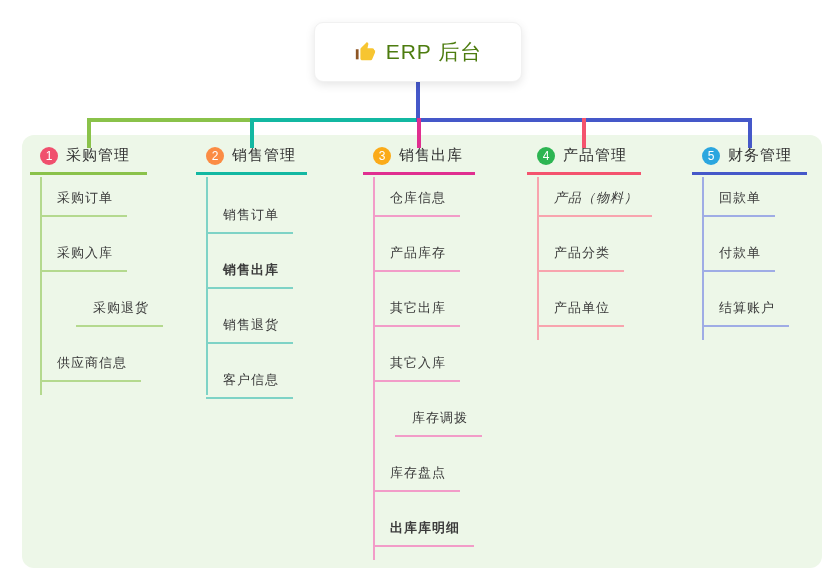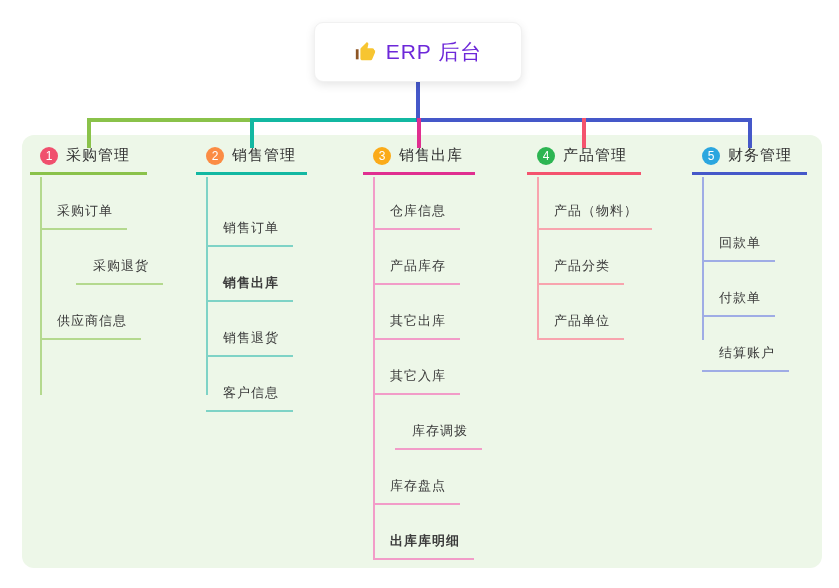--- a/index.html
+++ b/index.html
@@ -11,33 +11,33 @@
     position:absolute;left:22px;top:135px;width:800px;height:433px;
     border-radius:12px;background:#edf7e8;
   }
   #root-card{
     position:absolute;left:314px;top:22px;width:208px;height:60px;
     background:#ffffff;border-radius:9px;border:1px solid #f1f1f1;
     box-shadow:0 3px 10px rgba(0,0,0,.10);
     display:flex;align-items:center;justify-content:center;gap:10px;
     box-sizing:border-box;z-index:3;
   }
-  #root-card .root-label{font-size:21px;color:#6d28d9;font-weight:500;letter-spacing:1px;}
+  #root-card .root-label{font-size:21px;color:#4d7c0f;font-weight:500;letter-spacing:1px;}
   .line{position:absolute;}
   .branch-header{
     position:absolute;top:146px;display:flex;align-items:center;gap:8px;
     padding:0 0 7px 10px;box-sizing:border-box;border-bottom:3px solid #ccc;z-index:2;
   }
   .badge{
     width:18px;height:18px;border-radius:50%;flex:0 0 18px;
     color:#fff;font-size:12px;line-height:18px;text-align:center;font-weight:500;
   }
   .branch-title{font-size:15px;color:#333333;letter-spacing:1px;white-space:nowrap;}
   .children{position:absolute;z-index:2;}
-  .child-row{height:55px;display:flex;align-items:flex-end;}
+  .child-row{height:55px;display:flex;align-items:center;}
   .child-label{
     margin-left:10px;padding:0 14px 8px 17px;border-bottom:2px solid #ccc;
     font-size:13px;color:#3a3a3a;letter-spacing:1px;white-space:nowrap;
   }
   .vline{width:2px;z-index:1;}
   .hline{height:4px;z-index:1;}
   .dropline{width:4px;z-index:1;}
 </style>
 </head>
 <body>
@@ -69,20 +69,23 @@
     </div>
   <div id="branches">
       <div class="branch-header" style="left: 30px; width: 117px; border-bottom-color: rgb(138, 194, 74);">
         <span class="badge" style="background: rgb(240, 80, 110);">1</span>
         <span class="branch-title">采购管理</span>
       </div>
       <div class="line vline" style="left: 40px; top: 177px; height: 218px; background: rgb(180, 217, 142);"></div>
       <div class="children" style="left: 30px; top: 175px;">
         <div class="child-row">
           <span class="child-label" style="border-bottom-color: rgb(180, 217, 142);">采购订单</span>
+        </div>
+        <div class="child-row">
+          <span class="child-label" style="border-bottom-color: rgb(180, 217, 142);">采购入库</span>
         </div>
         <div class="child-row">
           <span class="child-label" style="border-bottom-color: rgb(180, 217, 142); margin-left: 46px;">采购退货</span>
         </div>
         <div class="child-row">
           <span class="child-label" style="border-bottom-color: rgb(180, 217, 142);">供应商信息</span>
         </div>
       </div>
       <div class="branch-header" style="left: 196px; width: 111px; border-bottom-color: rgb(19, 184, 162);">
         <span class="badge" style="background: rgb(251, 140, 68);">2</span>
@@ -131,35 +134,35 @@
           <span class="child-label" style="border-bottom-color: rgb(242, 156, 200); font-weight: bold;">出库库明细</span>
         </div>
       </div>
       <div class="branch-header" style="left: 527px; width: 114px; border-bottom-color: rgb(244, 83, 110);">
         <span class="badge" style="background: rgb(45, 181, 82);">4</span>
         <span class="branch-title">产品管理</span>
       </div>
       <div class="line vline" style="left: 537px; top: 177px; height: 163px; background: rgb(248, 164, 174);"></div>
       <div class="children" style="left: 527px; top: 175px;">
         <div class="child-row">
-          <span class="child-label" style="border-bottom-color: rgb(248, 164, 174);">产品（物料）</span>
+          <span class="child-label" style="border-bottom-color: rgb(248, 164, 174); font-style: italic;">产品（物料）</span>
         </div>
         <div class="child-row">
           <span class="child-label" style="border-bottom-color: rgb(248, 164, 174);">产品分类</span>
         </div>
         <div class="child-row">
           <span class="child-label" style="border-bottom-color: rgb(248, 164, 174);">产品单位</span>
         </div>
       </div>
       <div class="branch-header" style="left: 692px; width: 115px; border-bottom-color: rgb(69, 88, 201);">
         <span class="badge" style="background: rgb(43, 166, 223);">5</span>
         <span class="branch-title">财务管理</span>
       </div>
       <div class="line vline" style="left: 702px; top: 177px; height: 163px; background: rgb(159, 172, 229);"></div>
-      <div class="children" style="left: 692px; top: 175px; margin-top: 32px;">
+      <div class="children" style="left: 692px; top: 175px;">
         <div class="child-row">
           <span class="child-label" style="border-bottom-color: rgb(159, 172, 229);">回款单</span>
         </div>
         <div class="child-row">
           <span class="child-label" style="border-bottom-color: rgb(159, 172, 229);">付款单</span>
         </div>
         <div class="child-row">
           <span class="child-label" style="border-bottom-color: rgb(159, 172, 229);">结算账户</span>
         </div>
       </div>

